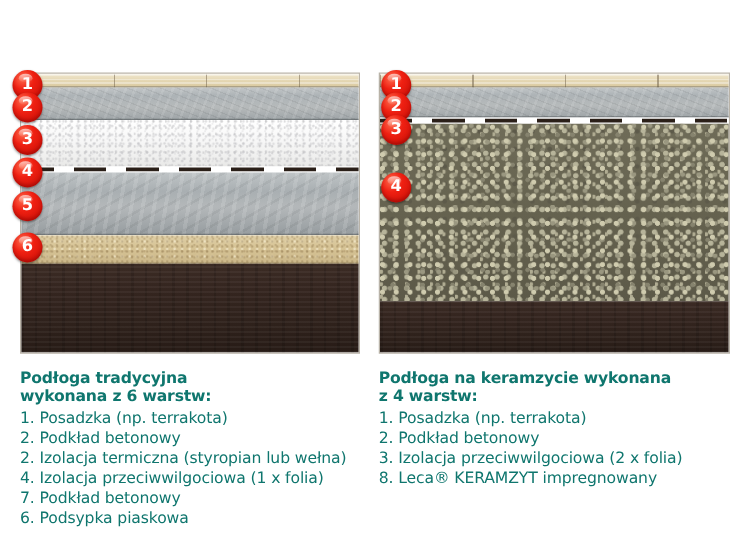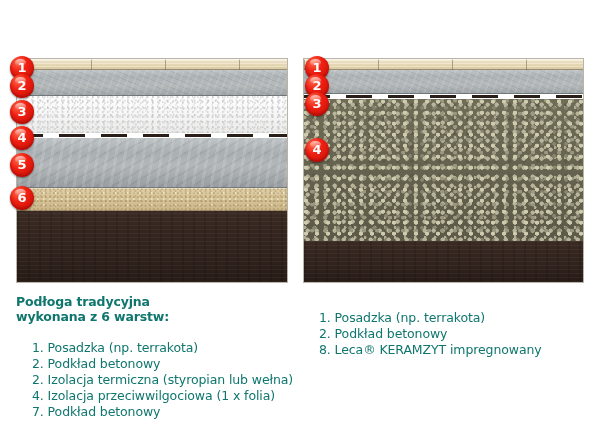--- a/index.html
+++ b/index.html
@@ -121,21 +121,21 @@
   }
 
   
   .caption{position:absolute;top:294px;color:#0f766e;}
   #caption-left{left:16px;width:278px;}
   #caption-right{left:303px;width:285px;}
   .cap-title{
     font-weight:bold;font-size:12.5px;line-height:15px;
     letter-spacing:-0.15px;margin:0 0 2px 0;white-space:pre-line;
   }
-  .cap-list{list-style:none;margin:16px;padding:0;}
+  .cap-list{list-style:none;margin:0;padding:0;}
   .cap-list li{font-size:12.5px;line-height:16px;letter-spacing:-0.1px;white-space:nowrap;}
 </style>
 </head>
 <body>
 
 <div class="stage">
 
   <div class="panel" id="panel-left">
     <div class="layer l-tile" style="top:0px;height:11px;"></div>
     <div class="layer l-concrete" style="top:11px;height:26px;"></div>
@@ -172,24 +172,28 @@
 
   <div class="caption" id="caption-left">
     <p class="cap-title">Podłoga tradycyjna
 wykonana z 6 warstw:</p>
     <ul class="cap-list">
       <li>1. Posadzka (np. terrakota)</li>
       <li>2. Podkład betonowy</li>
       <li>2. Izolacja termiczna (styropian lub wełna)</li>
       <li>4. Izolacja przeciwwilgociowa (1 x folia)</li>
       <li>7. Podkład betonowy</li>
+      <li>6. Podsypka piaskowa</li>
     </ul>
   </div>
 
   <div class="caption" id="caption-right">
+    <p class="cap-title">Podłoga na keramzycie wykonana
+z 4 warstw:</p>
     <ul class="cap-list">
       <li>1. Posadzka (np. terrakota)</li>
       <li>2. Podkład betonowy</li>
+      <li>3. Izolacja przeciwwilgociowa (2 x folia)</li>
       <li>8. Leca® KERAMZYT impregnowany</li>
     </ul>
   </div>
 
 </div>
 
 </body></html>

